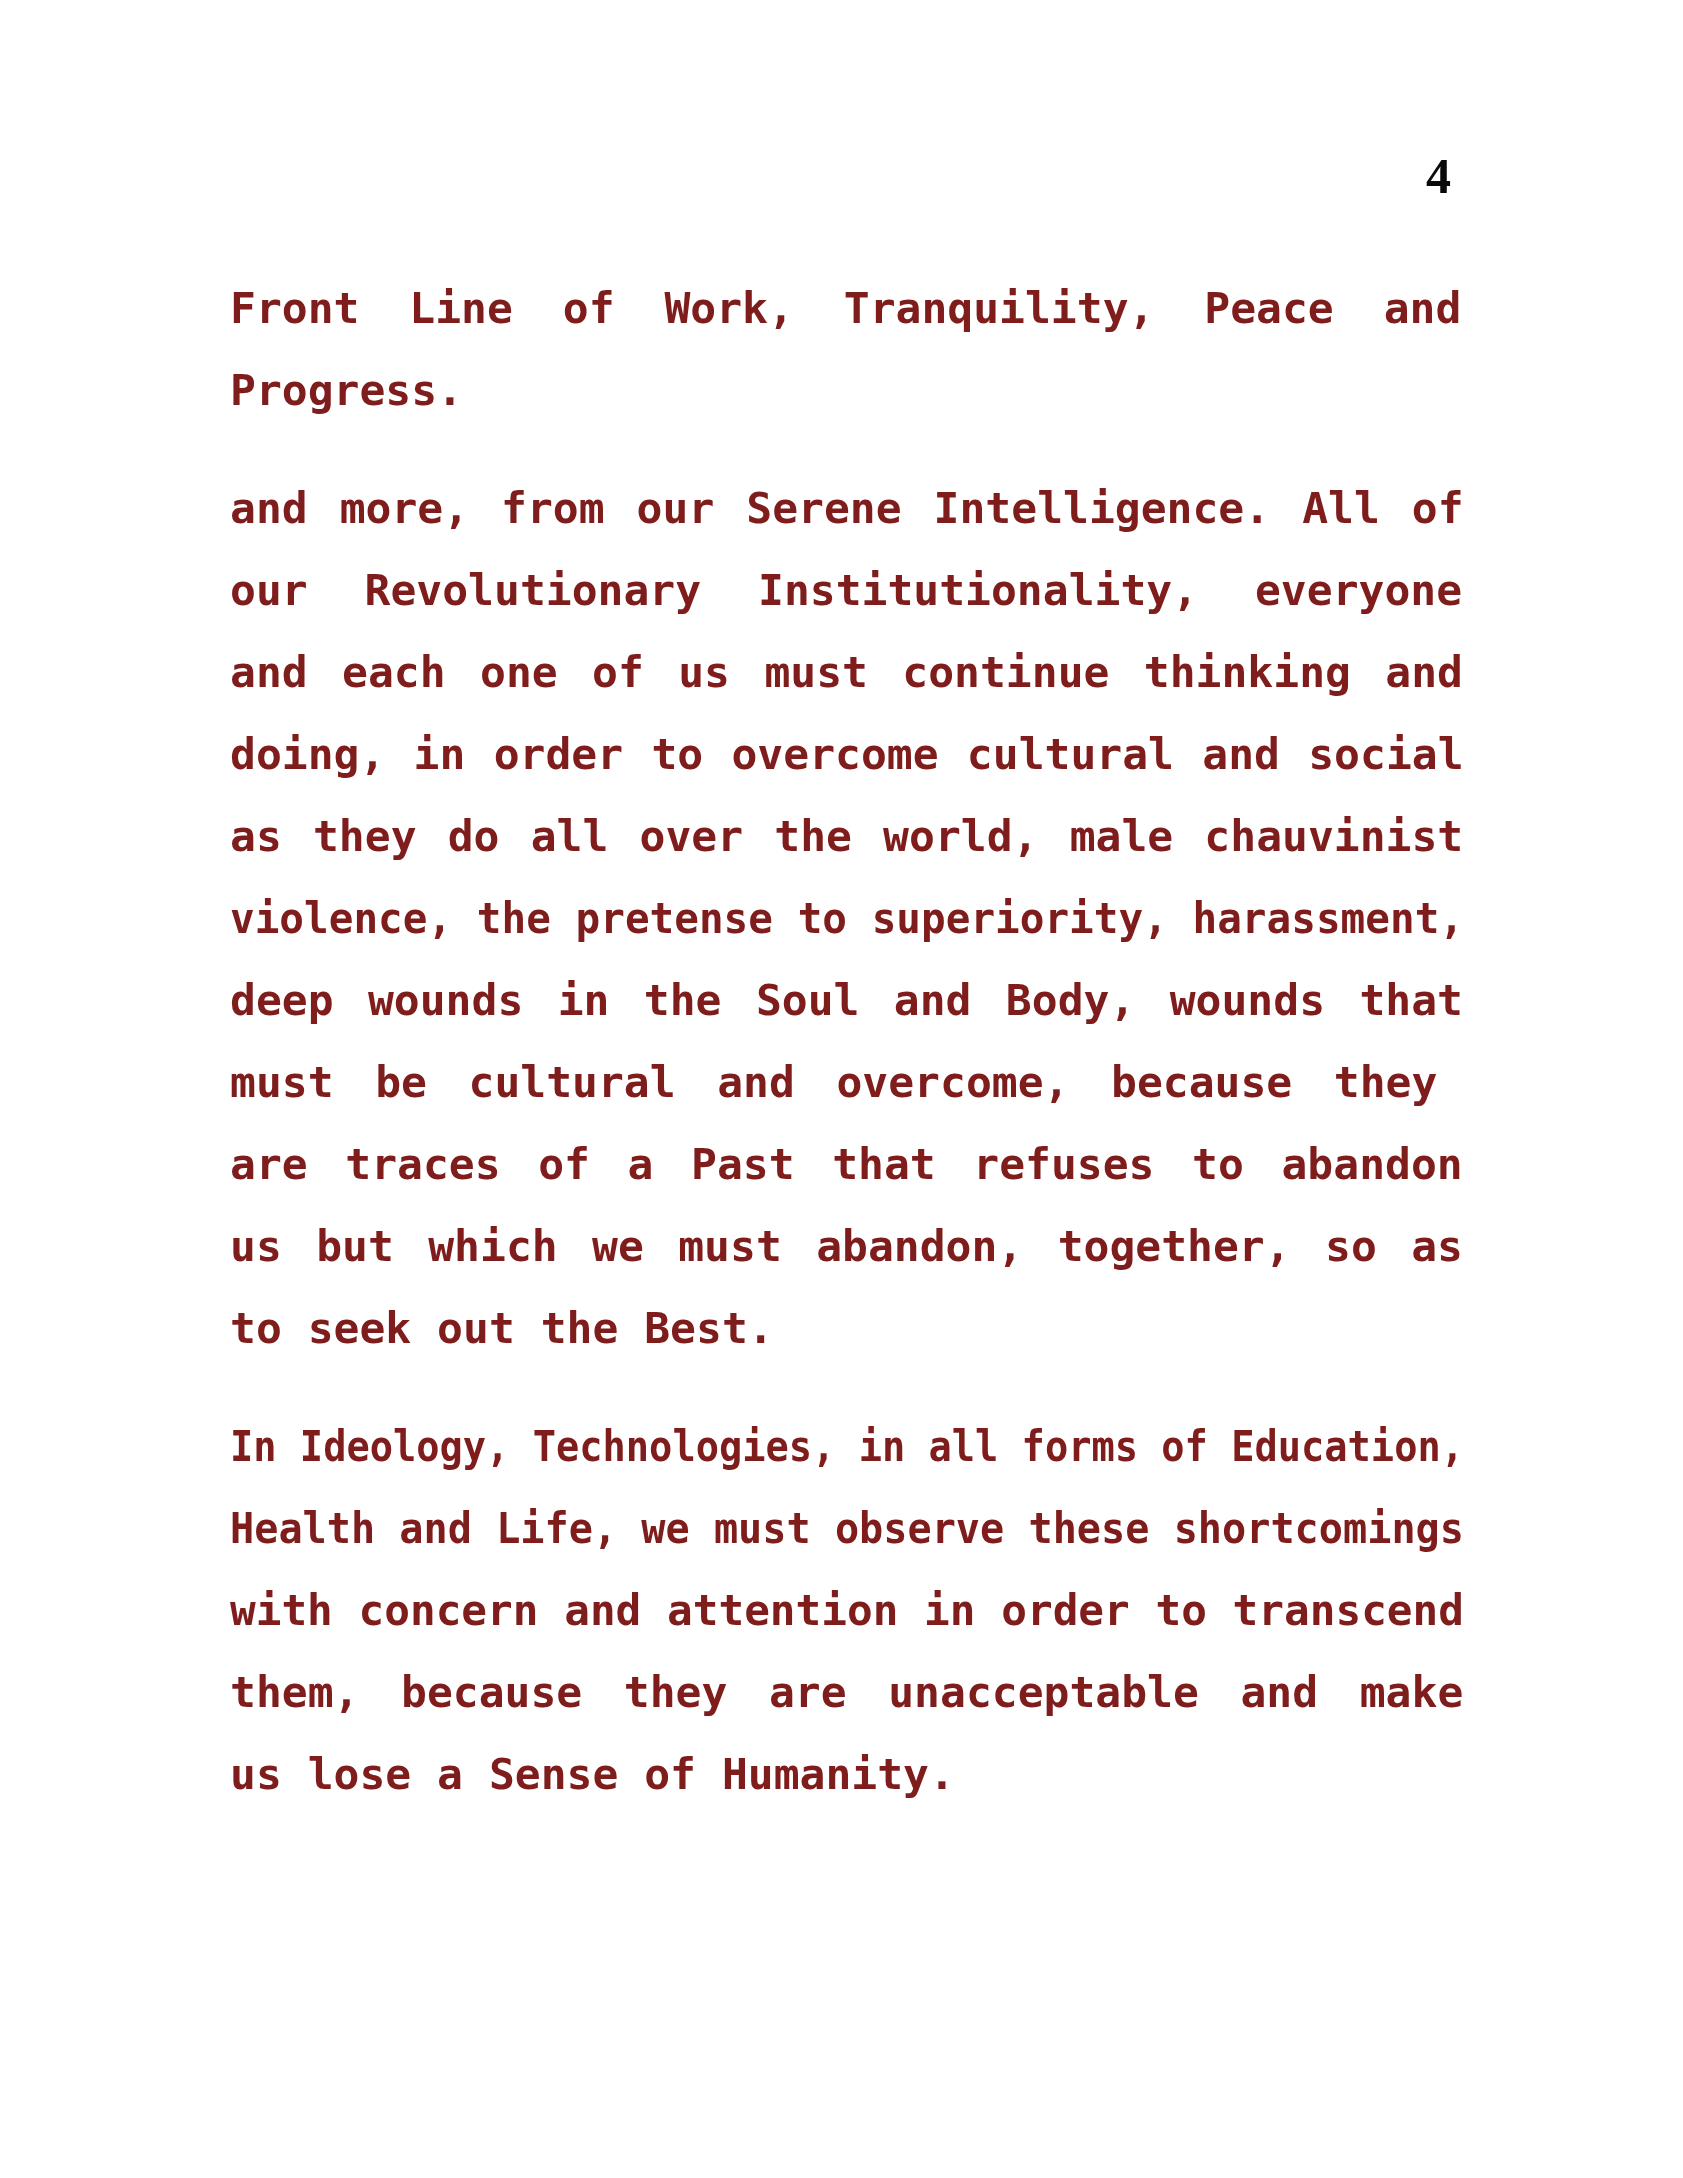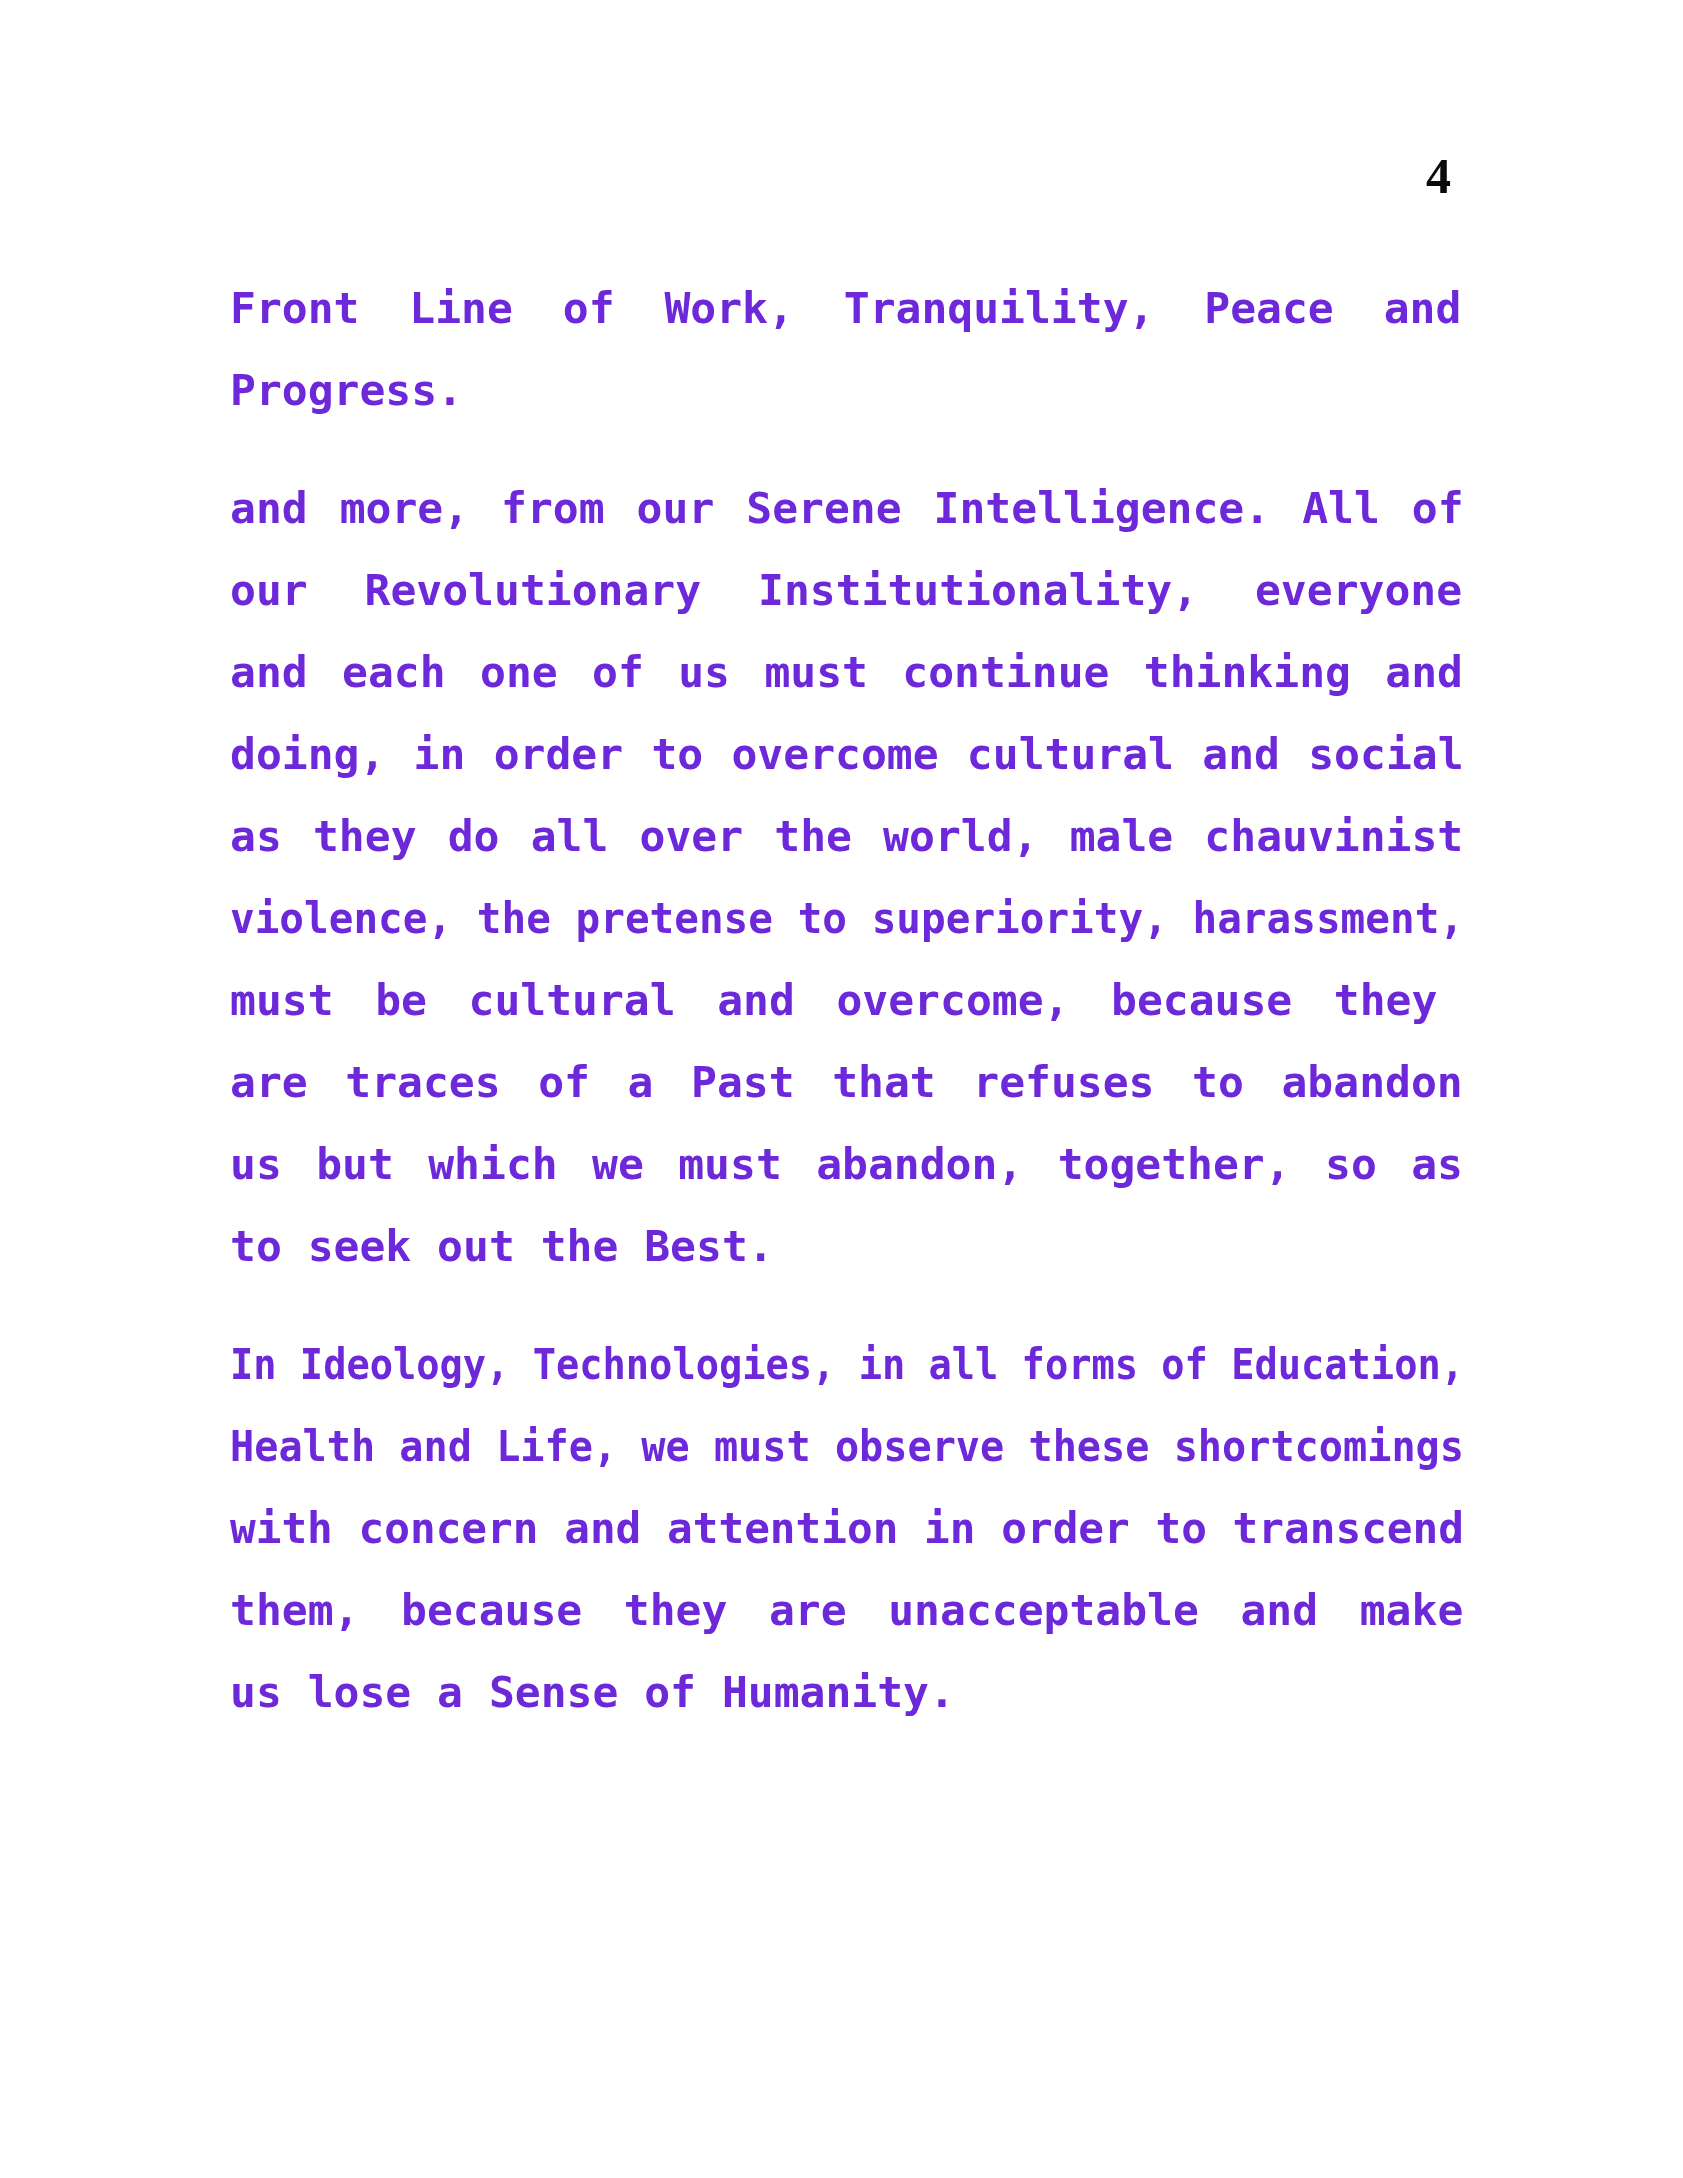--- a/index.html
+++ b/index.html
@@ -29,21 +29,21 @@
     color: #0a0a0a;
   }
   .doc-body {
     position: absolute;
     left: 230px;
     top: 267px;
     width: 1222px;
     font-family: "DejaVu Sans Mono", monospace;
     font-weight: 700;
     font-size: 43px;
-    color: #6d28d9;
+    color: #7f1d1d;
   }
   .para {
     margin: 0 0 36px 0;
   }
   .line {
     height: 82px;
     line-height: 82px;
     white-space: nowrap;
   }
   .line > span {
@@ -63,20 +63,21 @@
         <div class="line"><span style="word-spacing: 24px;">Front Line of Work, Tranquility, Peace and</span></div>
         <div class="line last"><span style="word-spacing: 0px;">Progress.</span></div>
       </div>
     <div class="para">
         <div class="line"><span style="word-spacing: 6.1px;">and more, from our Serene Intelligence. All of</span></div>
         <div class="line"><span style="word-spacing: 31px;">our Revolutionary Institutionality, everyone</span></div>
         <div class="line"><span style="word-spacing: 8.5px;">and each one of us must continue thinking and</span></div>
         <div class="line"><span style="word-spacing: 2.4px;">doing, in order to overcome cultural and social</span></div>
         <div class="line"><span style="word-spacing: 5.3px;">as they do all over the world, male chauvinist</span></div>
         <div class="line"><span style="word-spacing: 0px; transform: scaleX(0.953321);">violence, the pretense to superiority, harassment,</span></div>
+        <div class="line"><span style="word-spacing: 8.5px;">deep wounds in the Soul and Body, wounds that</span></div>
         <div class="line"><span style="word-spacing: 15.7px;">must be cultural and overcome, because they</span></div>
         <div class="line"><span style="word-spacing: 11.7px;">are traces of a Past that refuses to abandon</span></div>
         <div class="line"><span style="word-spacing: 8.5px;">us but which we must abandon, together, so as</span></div>
         <div class="line last"><span style="word-spacing: 0px;">to seek out the Best.</span></div>
       </div>
     <div class="para">
         <div class="line"><span style="word-spacing: 0px; transform: scaleX(0.899366);">In Ideology, Technologies, in all forms of Education,</span></div>
         <div class="line"><span style="word-spacing: 0px; transform: scaleX(0.934627);">Health and Life, we must observe these shortcomings</span></div>
         <div class="line"><span style="word-spacing: 0px; transform: scaleX(0.993047);">with concern and attention in order to transcend</span></div>
         <div class="line"><span style="word-spacing: 15.7px;">them, because they are unacceptable and make</span></div>

